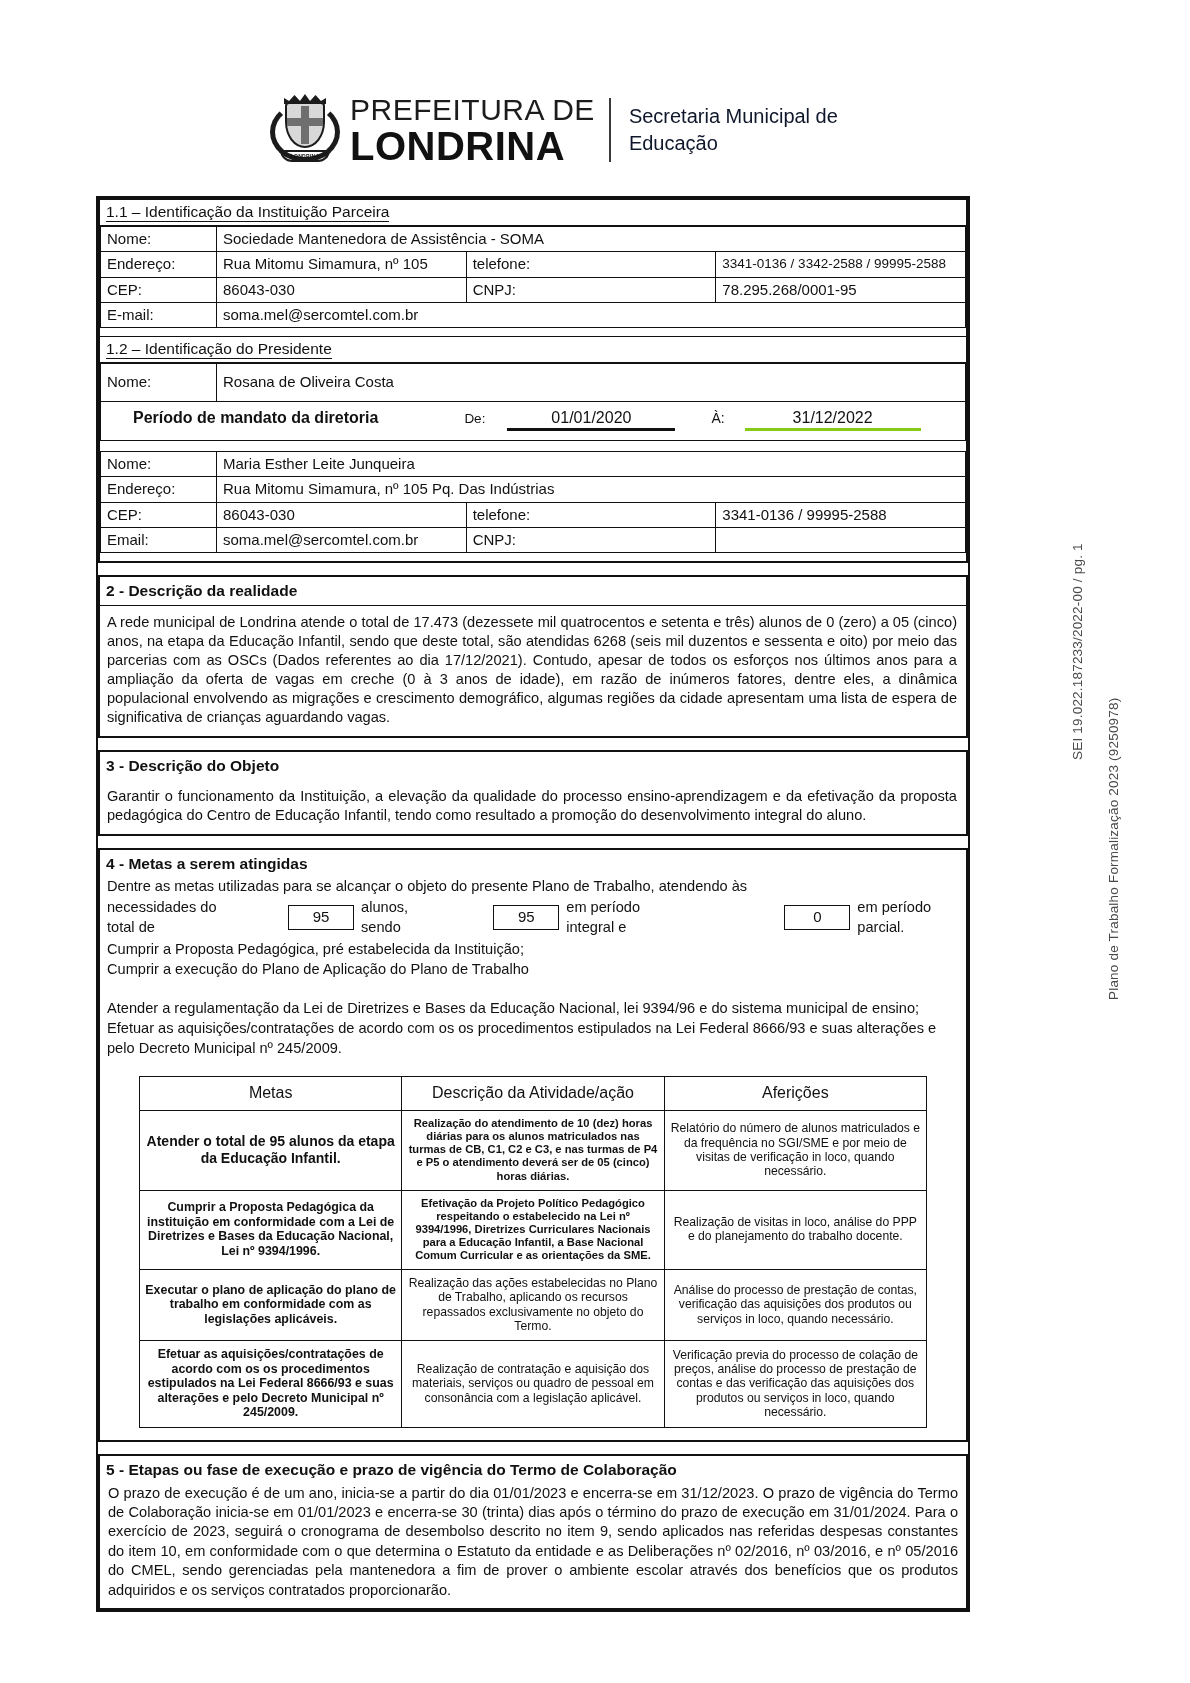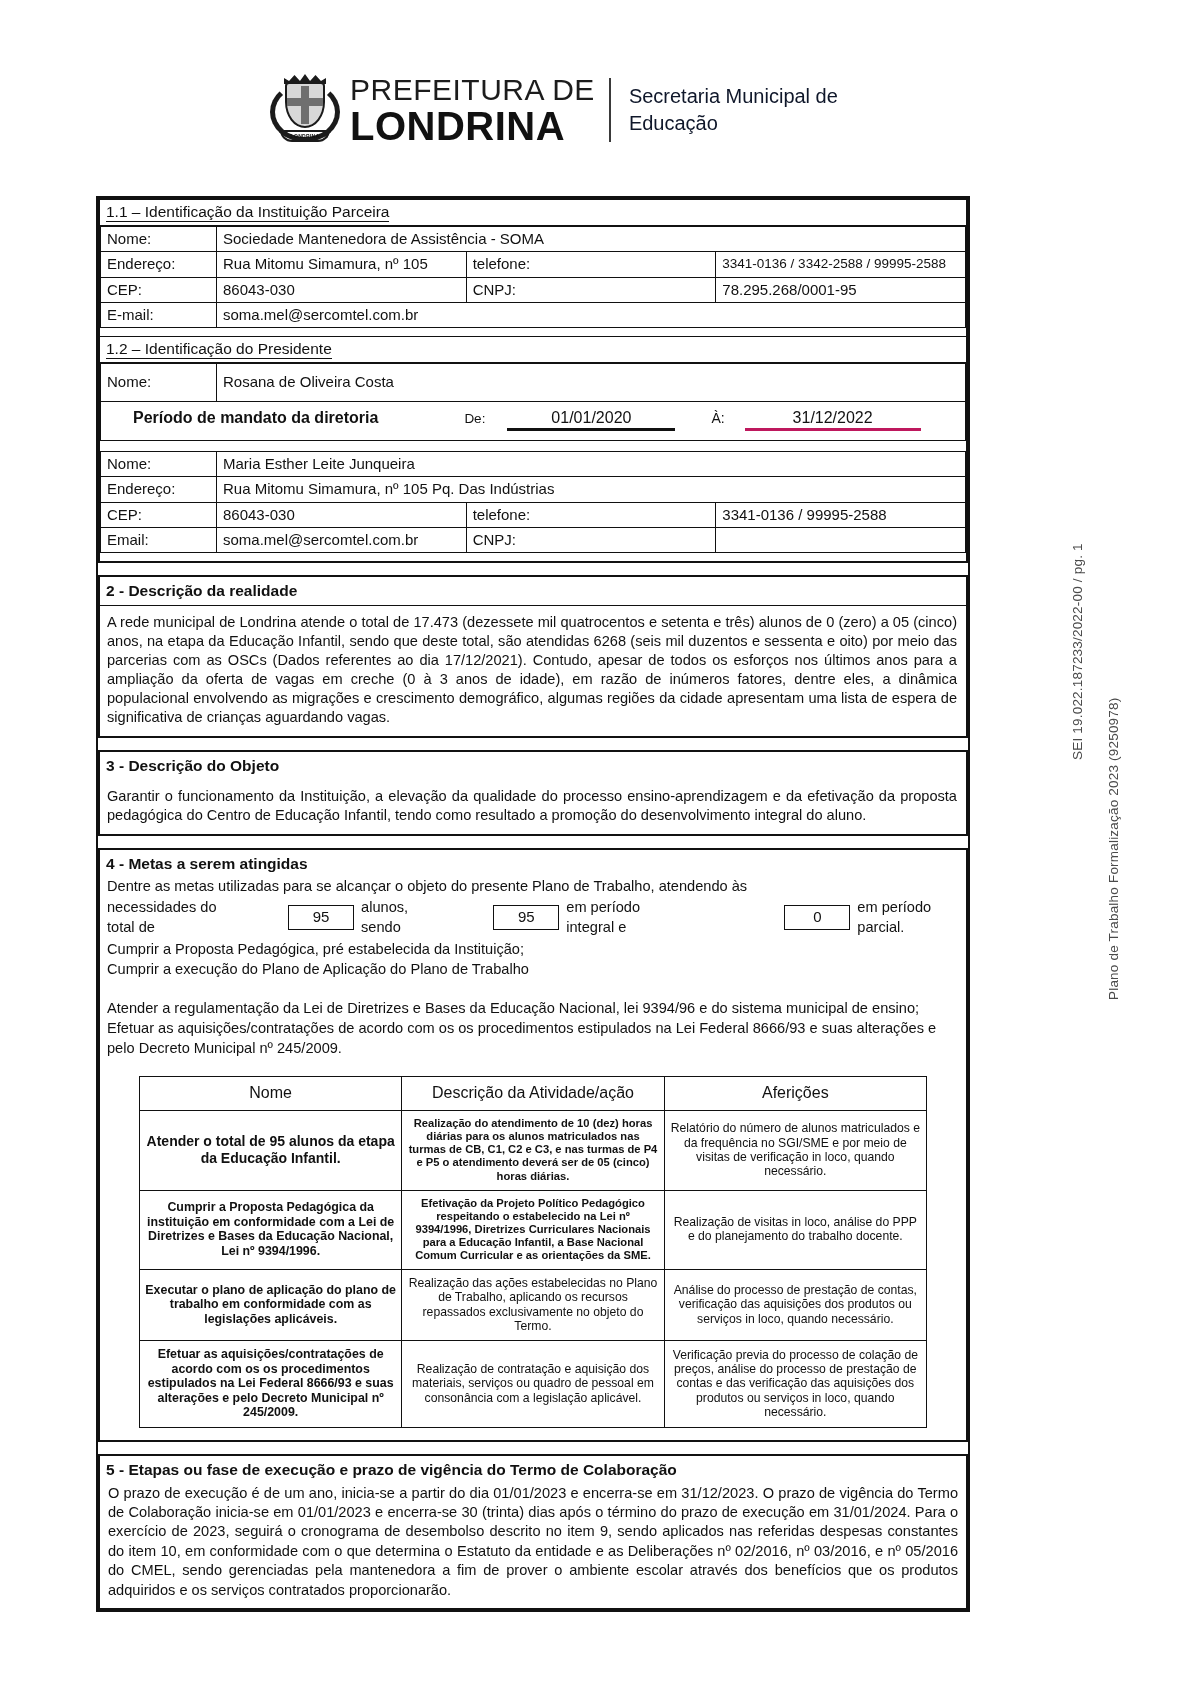--- a/index.html
+++ b/index.html
@@ -19,21 +19,21 @@
 
   .page {
     position: absolute;
     inset: 0;
   }
 
   
   .header {
     position: absolute;
     left: 268px;
-    top: 72px;
+    top: 92px;
     width: 660px;
     height: 76px;
     display: flex;
     align-items: center;
   }
   .brasao {
     width: 74px;
     height: 72px;
     position: relative;
     flex: none;
@@ -215,21 +215,21 @@
     font-size: 16px;
     border-bottom: 3px solid #111;
     padding-bottom: 1px;
   }
   .mandato .m-a { margin-left: 36px; font-size: 14px; }
   .mandato .m-d2 {
     margin-left: 20px;
     width: 176px;
     text-align: center;
     font-size: 16px;
-    border-bottom: 3px solid #be185d;
+    border-bottom: 3px solid #84cc16;
     padding-bottom: 1px;
   }
   .spacer {
     height: 12px;
     background: #fff;
   }
 
   .para {
     font-size: 14.6px;
     line-height: 1.30;
@@ -453,21 +453,21 @@
         <div>Cumprir a execução do Plano de Aplicação do Plano de Trabalho</div>
         <div style="height:20px"></div>
         <div>Atender a regulamentação da Lei de Diretrizes e Bases da Educação Nacional, lei 9394/96 e do sistema municipal  de ensino;</div>
         <div>Efetuar as aquisições/contratações de acordo com os os procedimentos estipulados na Lei Federal 8666/93 e suas alterações e</div>
         <div>pelo Decreto Municipal nº 245/2009.</div>
       </div>
 
       <table class="metas">
         <thead>
           <tr>
-            <th>Nome</th>
+            <th>Metas</th>
             <th>Descrição da Atividade/ação</th>
             <th>Aferições</th>
           </tr>
         </thead>
         <tbody>
           <tr>
             <td class="c1 big">Atender o total de 95 alunos da etapa da Educação Infantil.</td>
             <td class="c2">Realização do atendimento de 10 (dez) horas diárias para os alunos matriculados nas turmas de CB, C1, C2 e C3, e nas turmas de P4 e P5 o atendimento deverá ser de 05 (cinco) horas diárias.</td>
             <td class="c3">Relatório do número de alunos matriculados e da frequência no SGI/SME e por meio de visitas de verificação in loco, quando necessário.</td>
           </tr>

